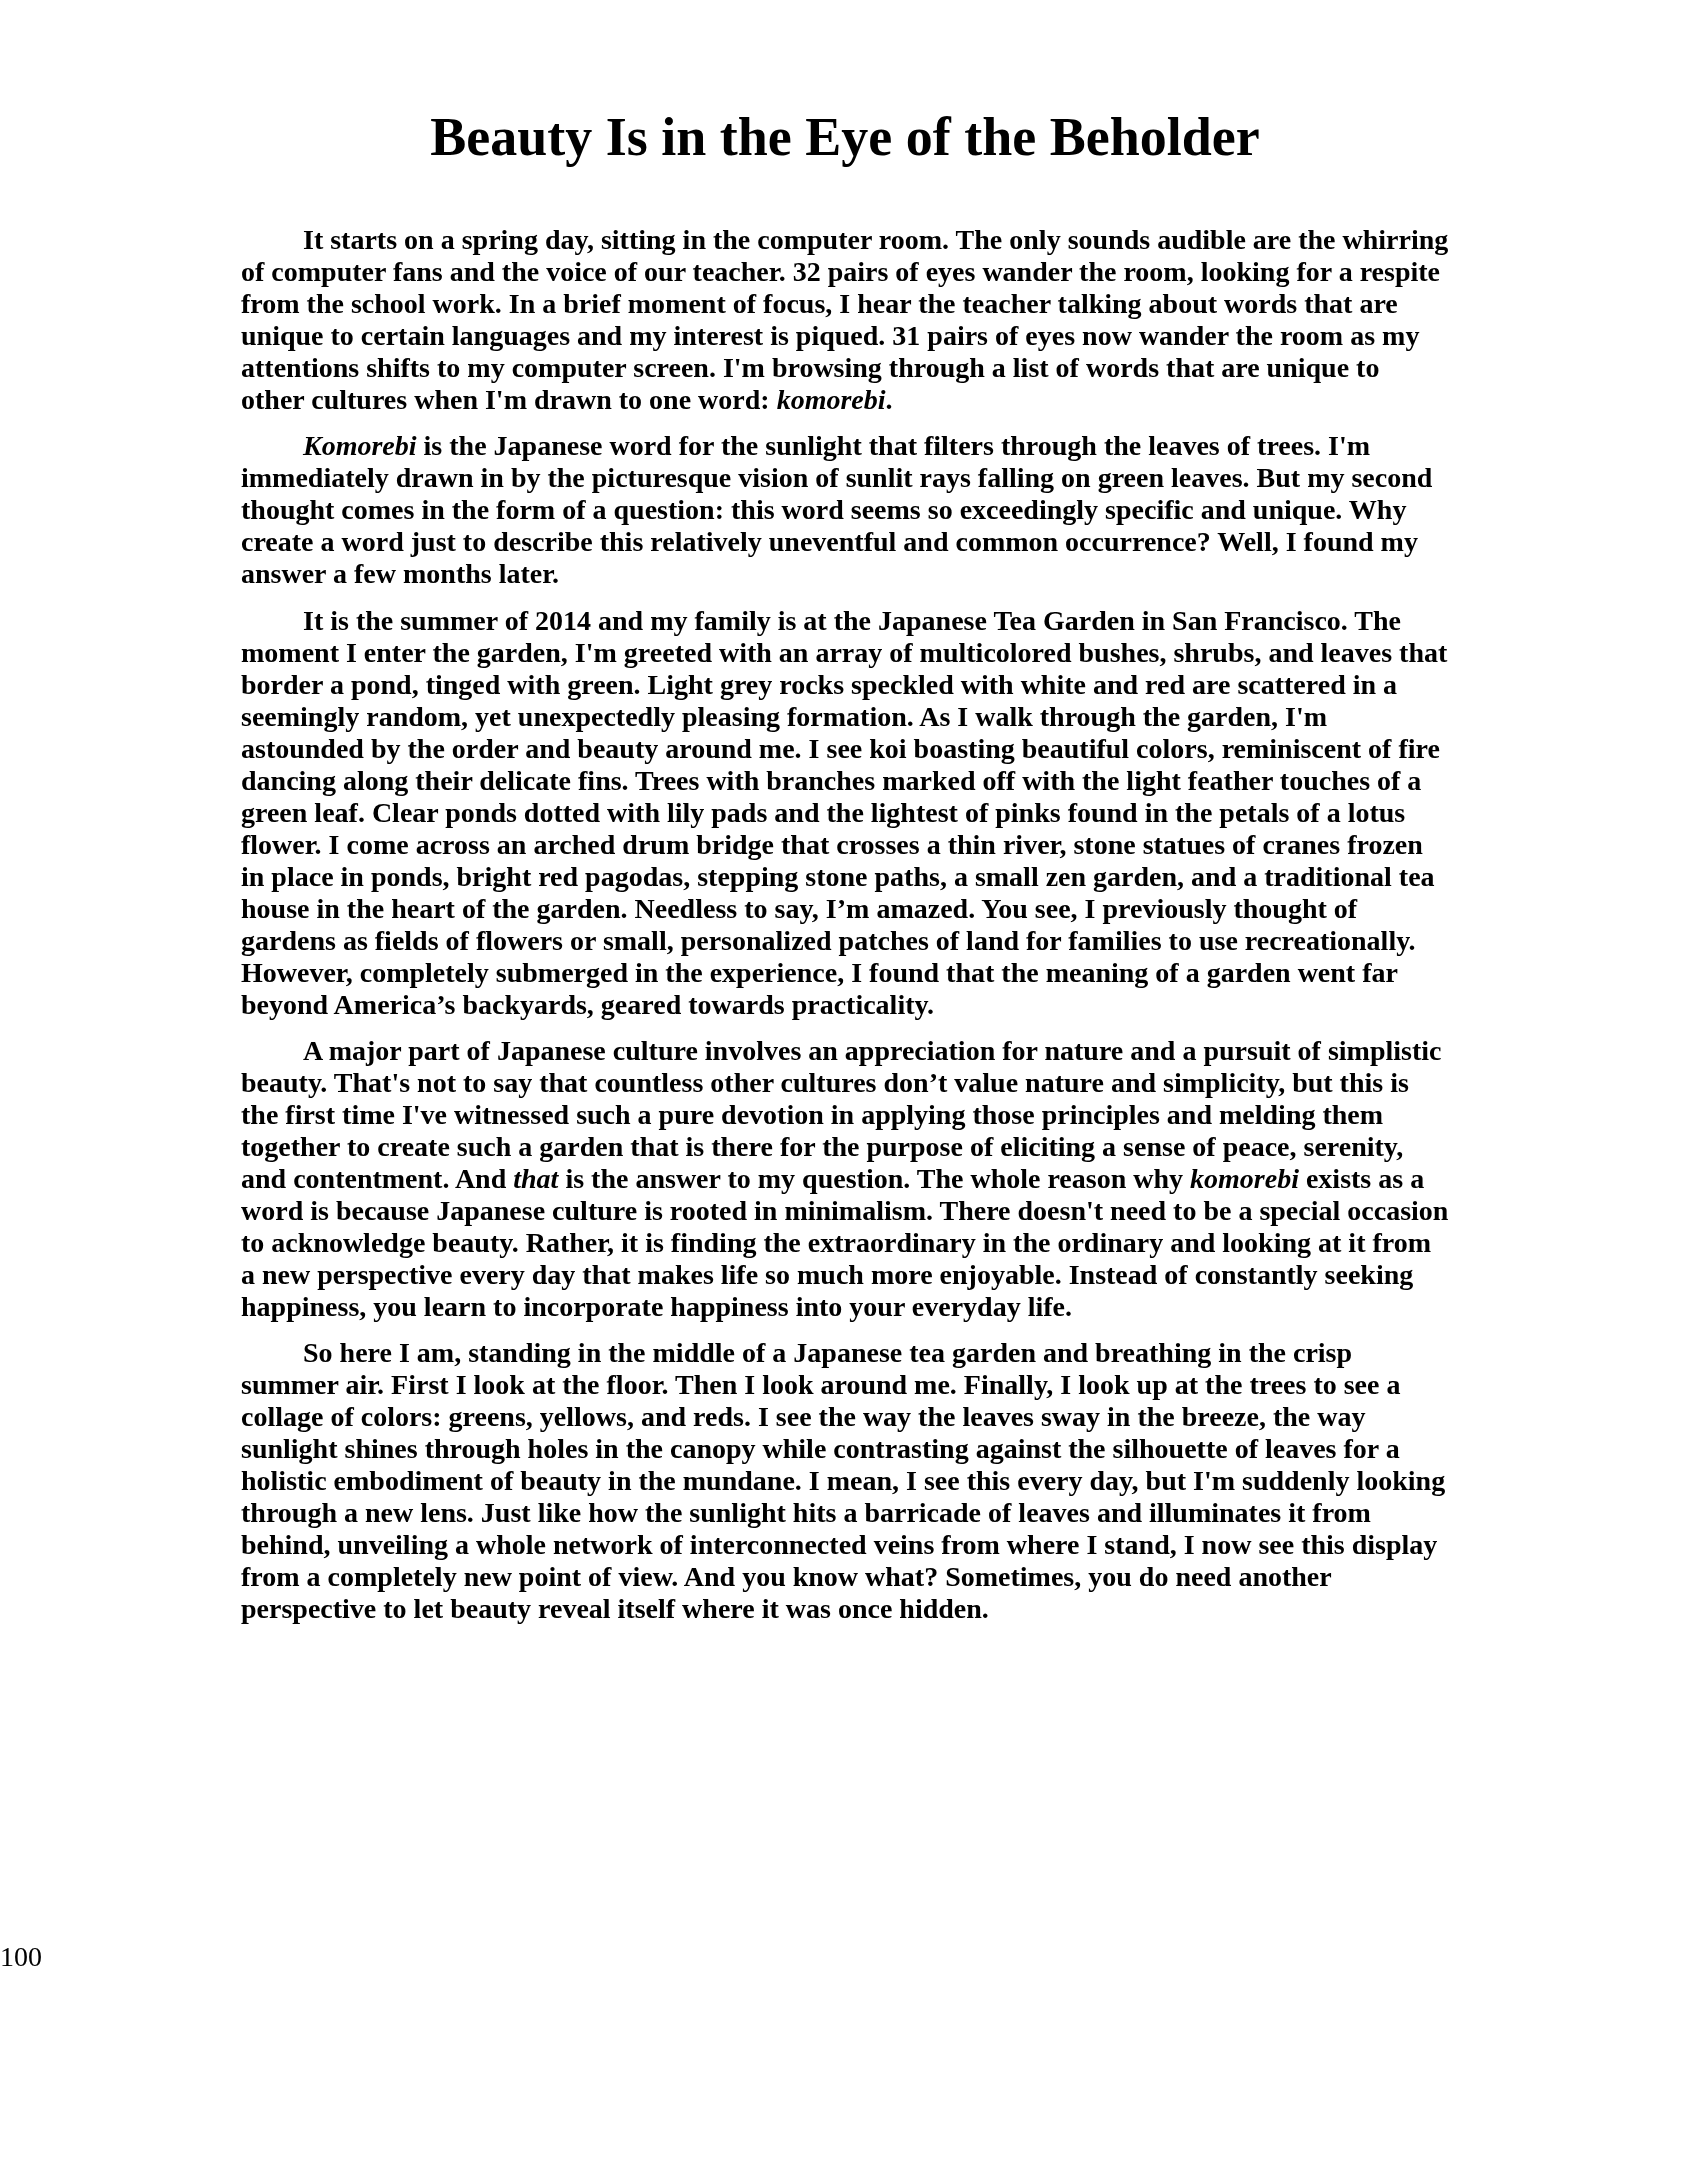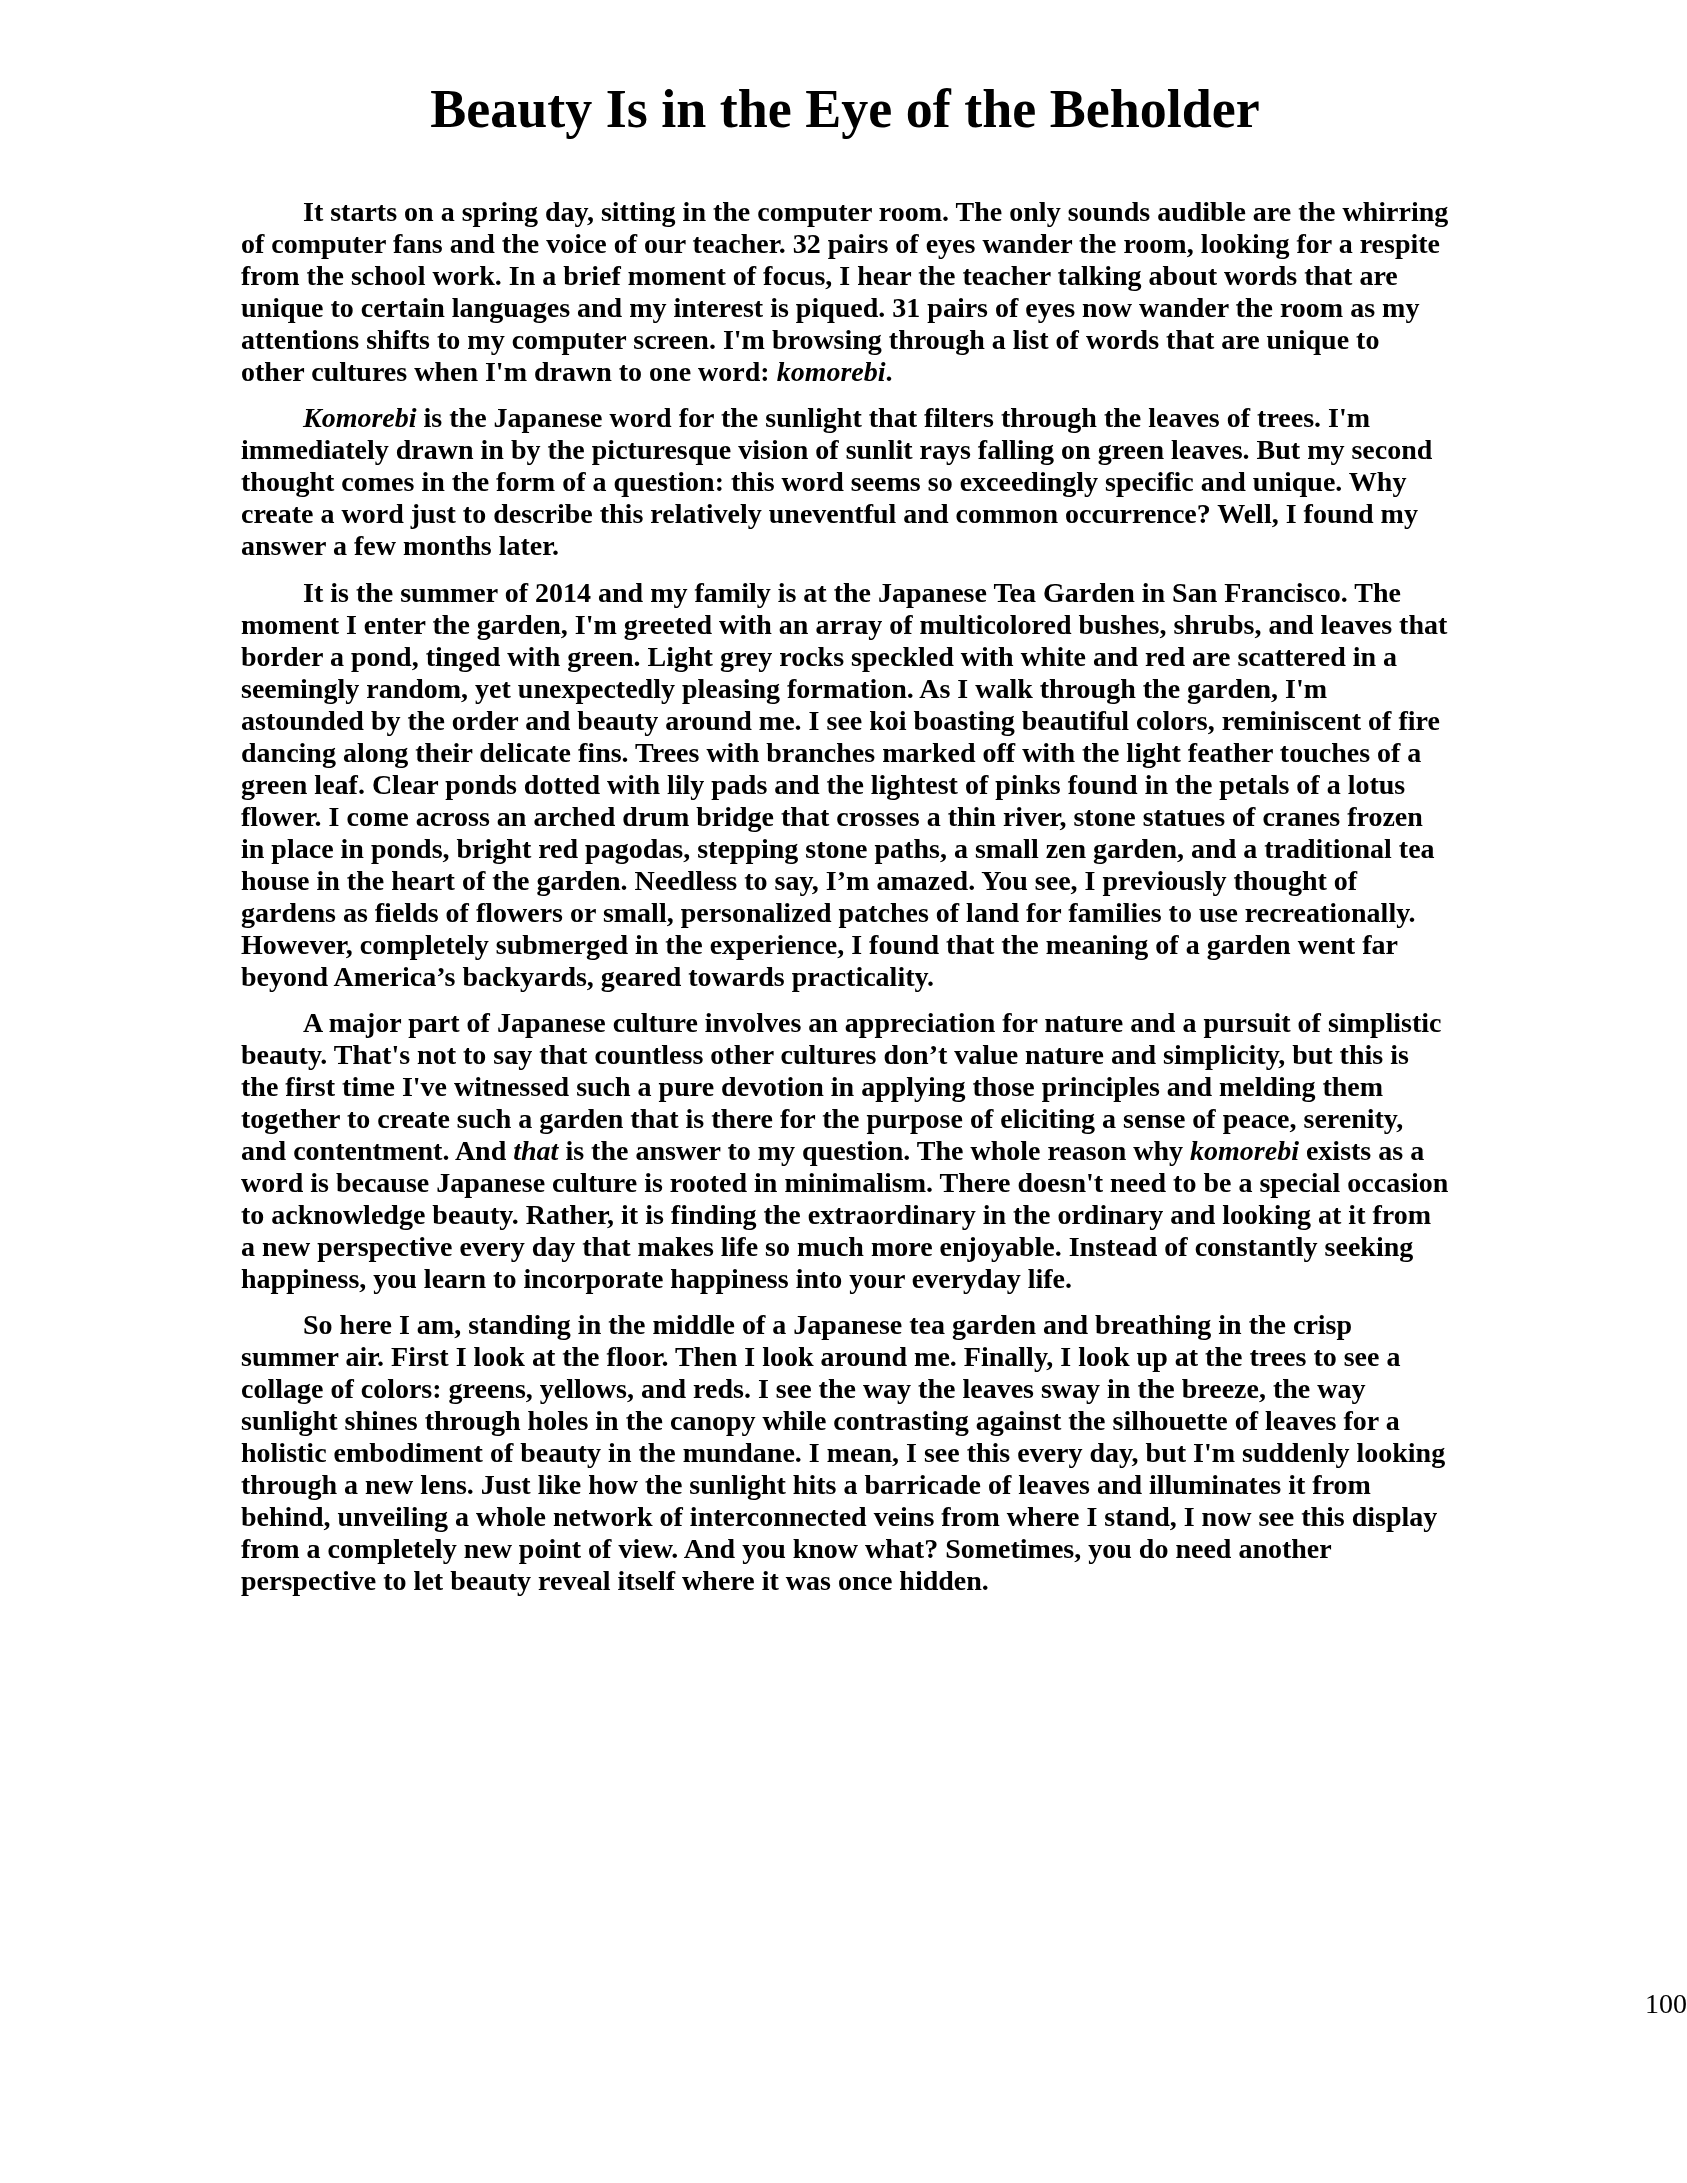--- a/index.html
+++ b/index.html
@@ -16,21 +16,21 @@
     color: #000000;
   }
   .content {
     position: absolute;
     left: 241px;
     top: 0;
     width: 1208px;
   }
   .doc-title {
     margin: 0;
-    padding-top: 80px;
+    padding-top: 108px;
     font-size: 54px;
     line-height: 59px;
     font-weight: bold;
     text-align: center;
     letter-spacing: 0px;
   }
   .doc-byline {
     margin: 0;
     margin-top: 20px;
     font-size: 25px;
@@ -47,24 +47,24 @@
     font-size: 28px;
     line-height: 32px;
     text-indent: 62px;
     text-align: left;
   }
   .essay-body em {
     font-style: italic;
   }
   .page-number {
     position: absolute;
-    top: 1988px;
+    top: 1941px;
     left: 0;
     width: 1687px;
-    text-align: right;
+    text-align: left;
     font-size: 28px;
     line-height: 32px;
   }
 </style>
 </head>
 <body>
 
 <div class="content">
   <h1 class="doc-title">Beauty Is in the Eye of the Beholder</h1>
   <div class="essay-body">

